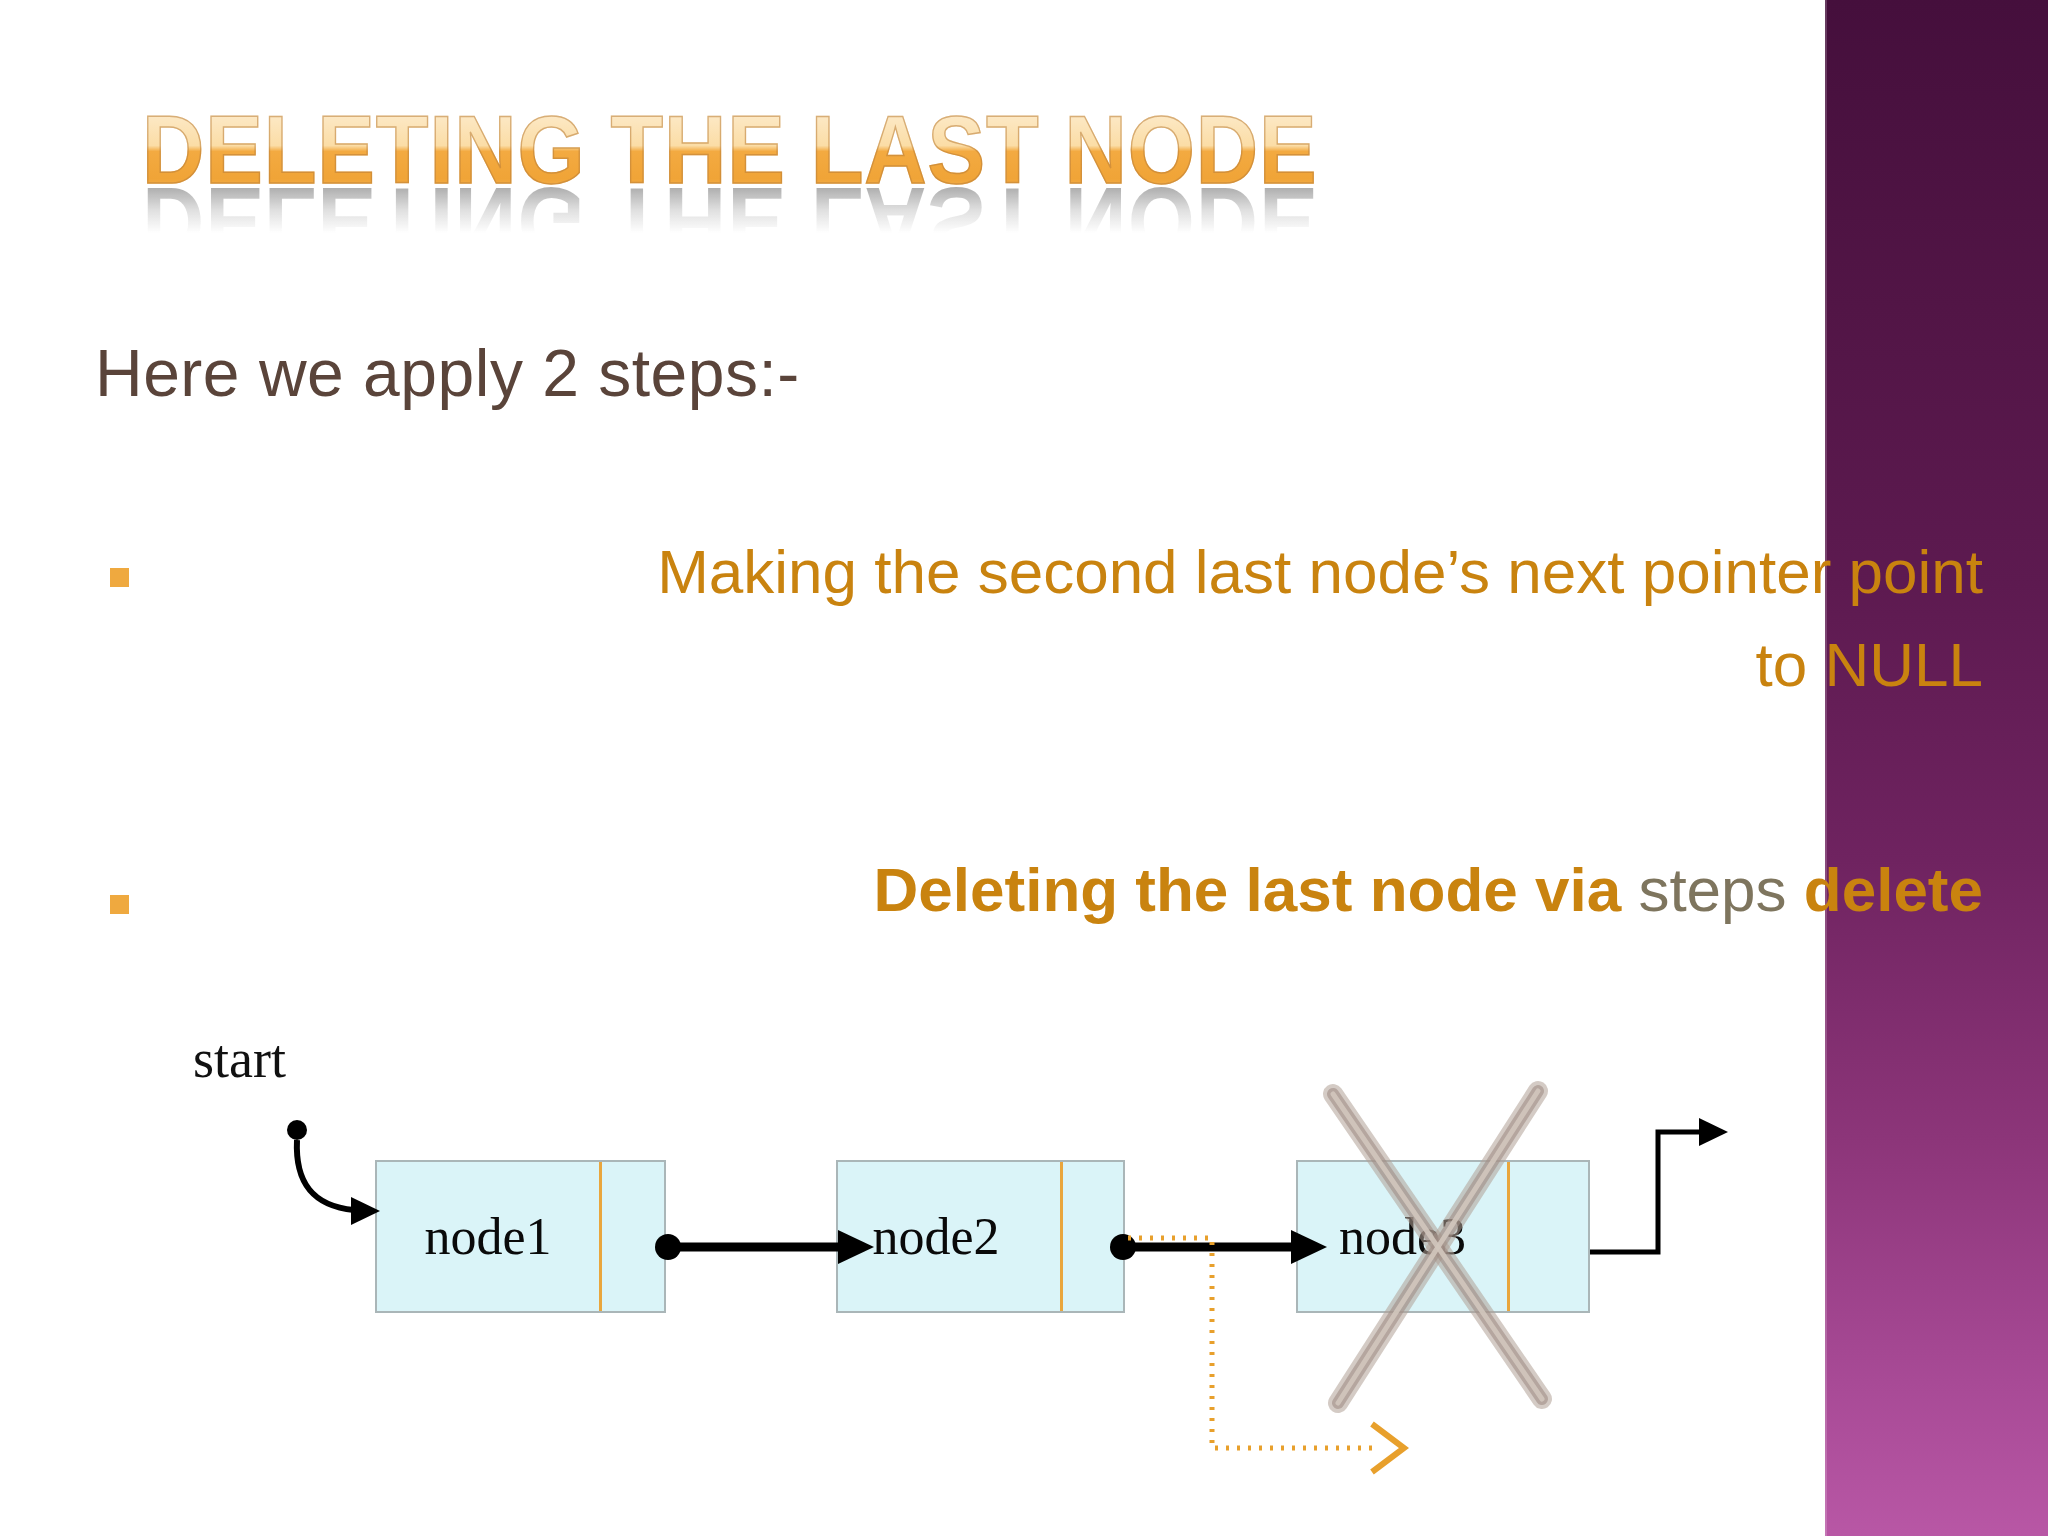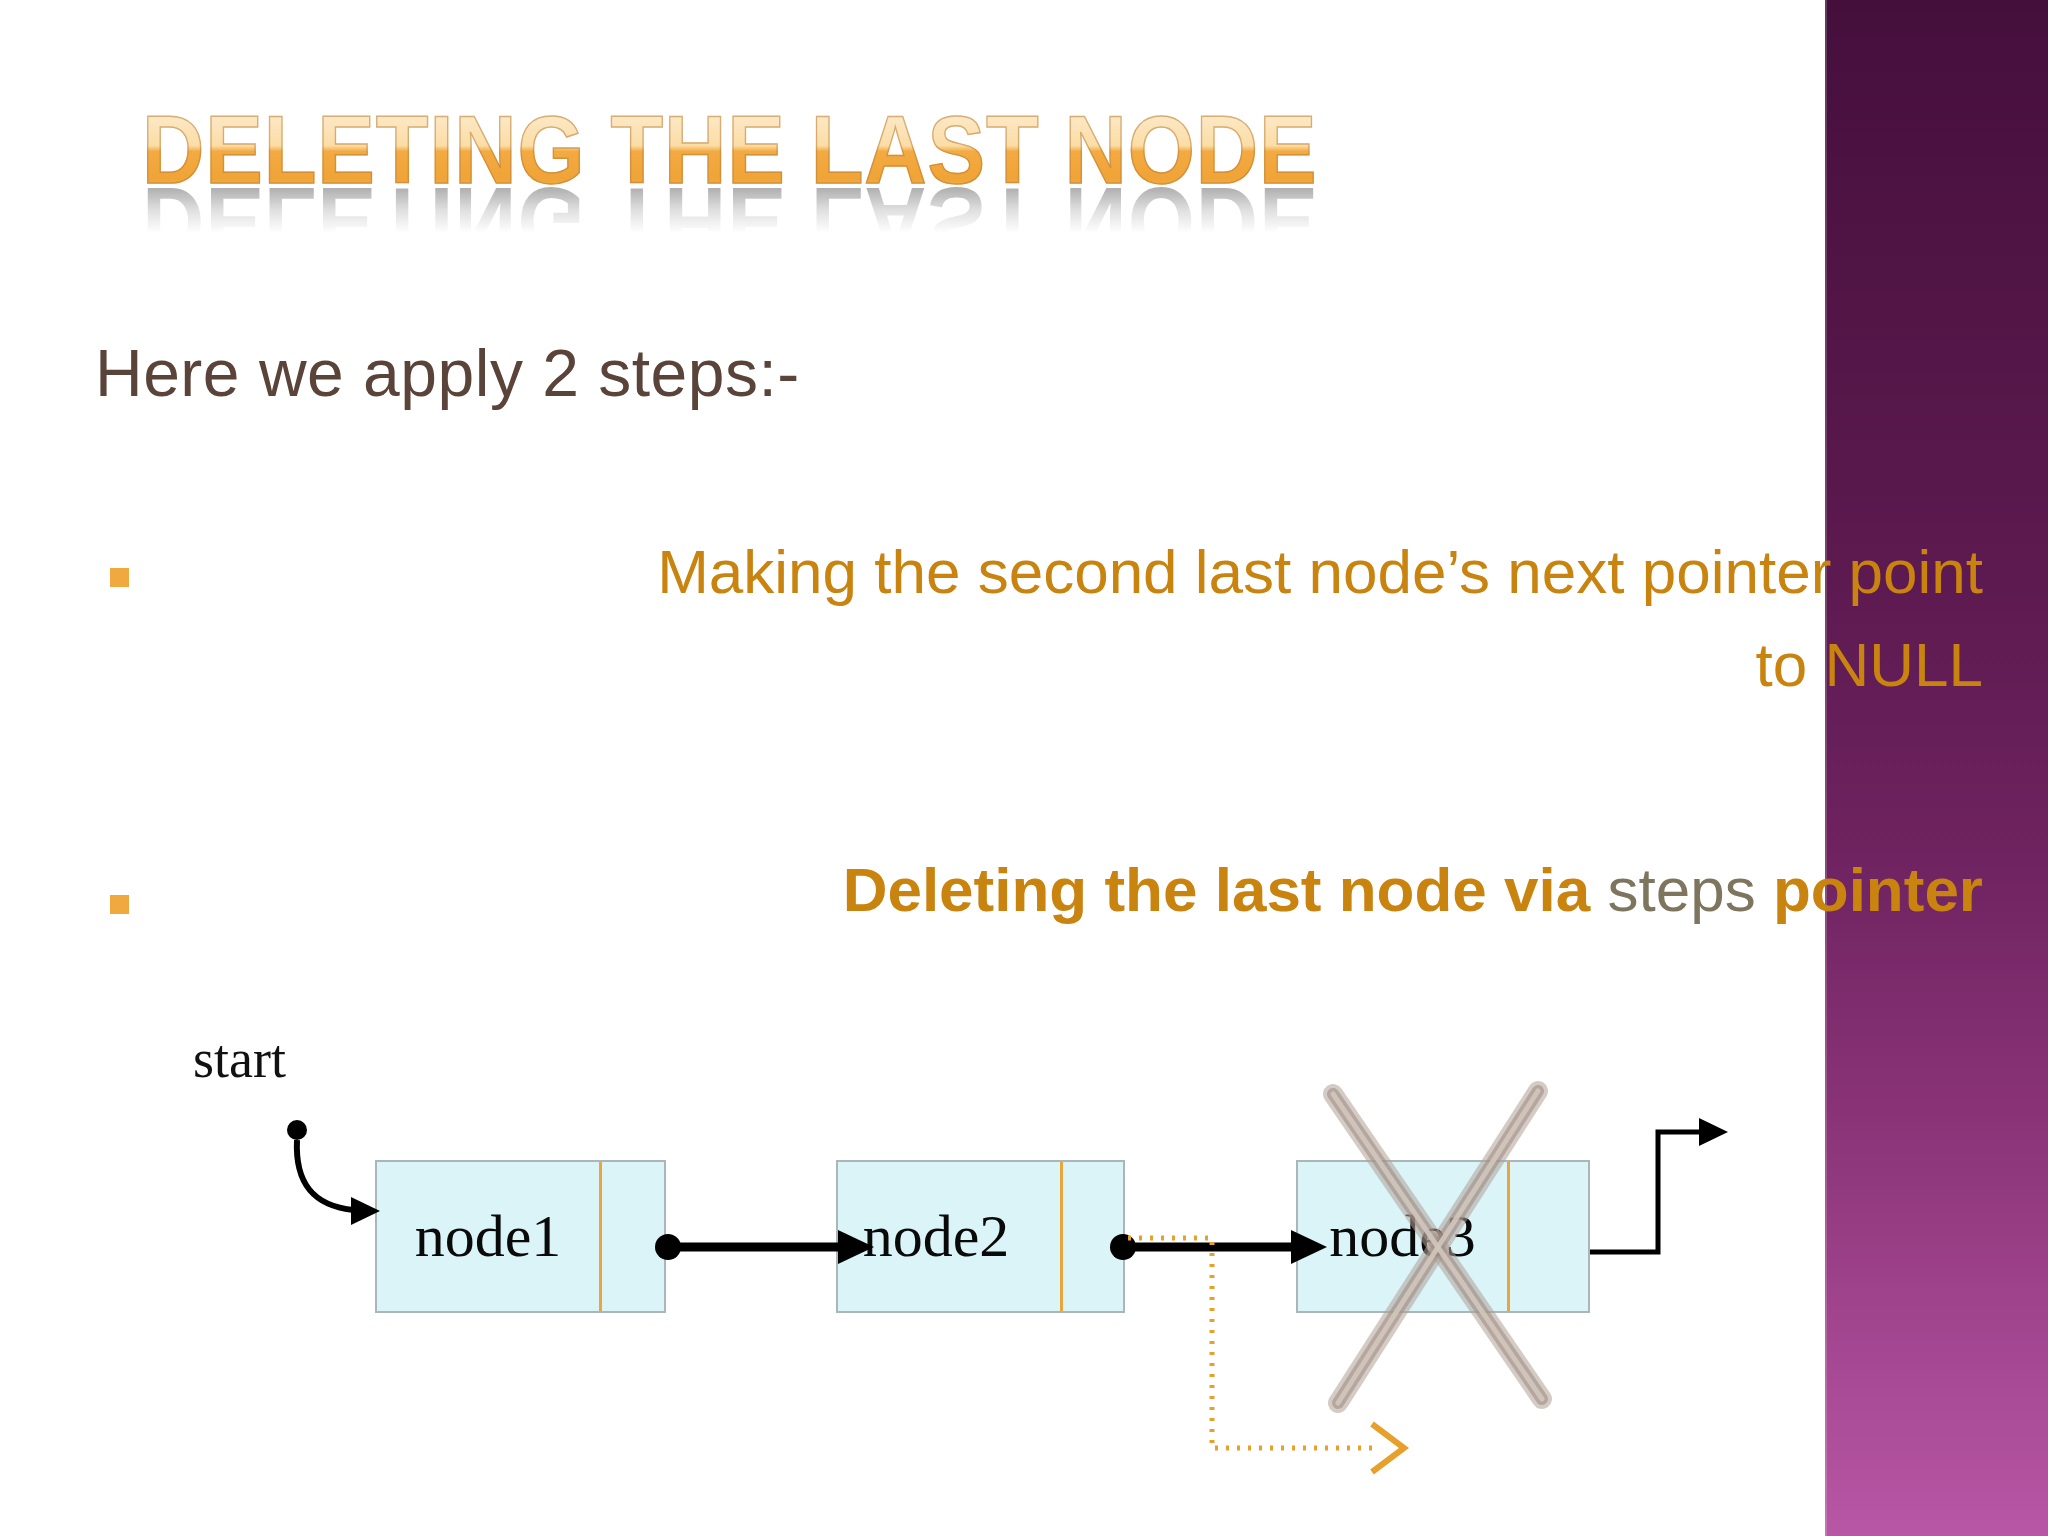--- a/index.html
+++ b/index.html
@@ -108,21 +108,21 @@
     width: 3px;
     background: var(--divider_orange, #e9a63d);
   }
   .node-box .node-label {
     position: absolute;
     left: 0; top: 0; bottom: 0;
     display: flex;
     align-items: center;
     justify-content: center;
     font-family: "Liberation Serif", serif;
-    font-size: 60px;
+    font-size: 52px;
     color: #0a0a0a;
   }
   #node1 { left: 375px; width: 291px; }
   #node1 .divider { left: 222px; }
   #node1 .node-label { width: 222px; }
   #node2 { left: 836px; width: 289px; }
   #node2 .divider { left: 222px; }
   #node2 .node-label { width: 196px; }
   #node3 { left: 1296px; width: 294px; }
   #node3 .divider { left: 209px; }
@@ -149,21 +149,21 @@
 
   <div class="title">DELETING THE LAST NODE</div>
   <div class="title-reflection">DELETING THE LAST NODE</div>
 
   <div class="intro">Here we apply 2 steps:-</div>
 
   <div class="bullet-marker b1"></div>
   <div class="bullet-text b1"><span>Making the second last node’s next pointer point</span><br><span>to NULL</span></div>
 
   <div class="bullet-marker b2"></div>
-  <div class="bullet-text b2"><span class="seg-orange">Deleting the last node via </span><span class="seg-gray">steps</span><span class="seg-orange"> pointer</span></div>
+  <div class="bullet-text b2"><span class="seg-orange">Deleting the last node via </span><span class="seg-gray">steps</span><span class="seg-orange"> delete</span></div>
 
   <div>
 
     <div class="start-label">start</div>
 
     <div class="node-box" id="node1">
       <span class="node-label">node1</span>
       <span class="divider"></span>
     </div>
 

